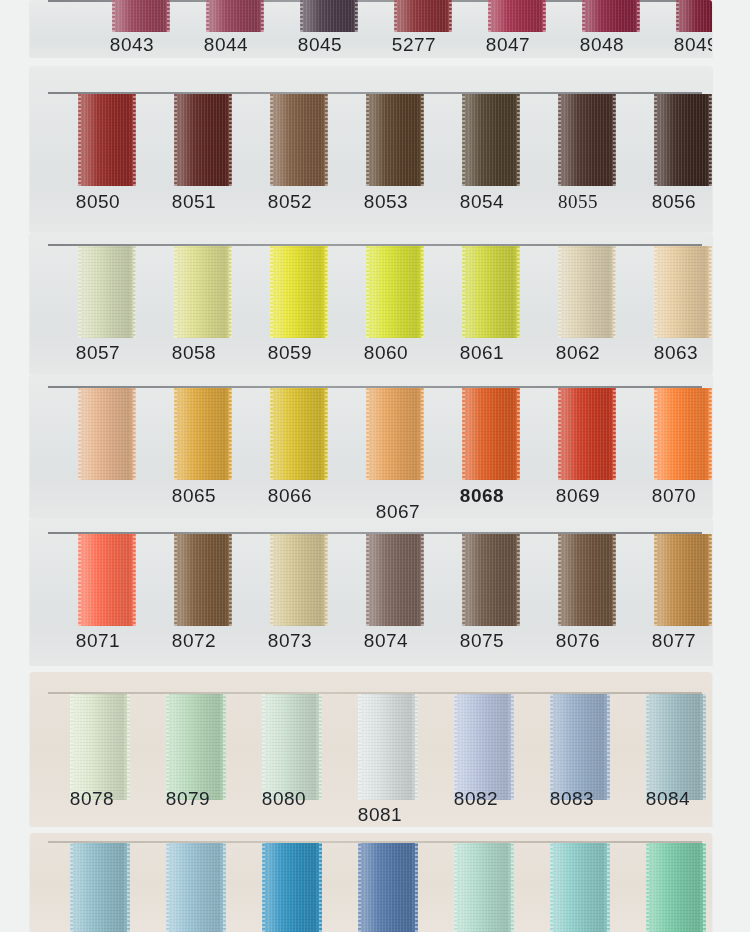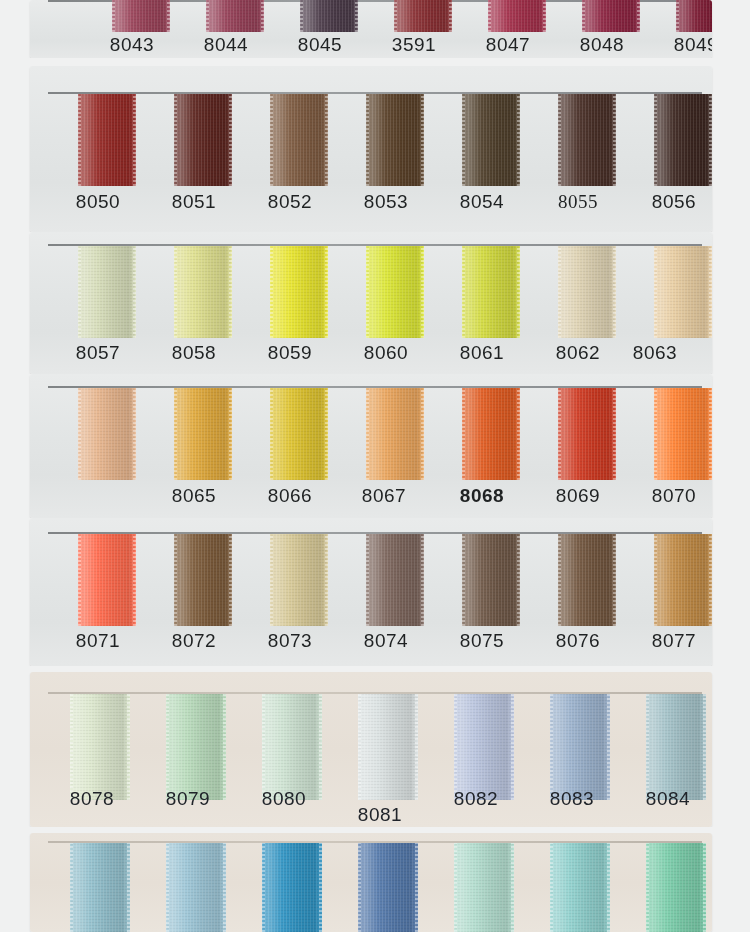--- a/index.html
+++ b/index.html
@@ -120,21 +120,21 @@
               <div class="face" style="background: rgb(123, 27, 51);"></div>
               <div class="weave"></div>
               <div class="sheen"></div>
               <div class="edge l"></div>
             </div>
           </div>
           <div class="labels" style="top: 34px;">
             <div class="lbl" style="left: 64px;">8043</div>
             <div class="lbl" style="left: 158px;">8044</div>
             <div class="lbl" style="left: 252px;">8045</div>
-            <div class="lbl" style="left: 346px;">3591</div>
+            <div class="lbl" style="left: 346px;">5277</div>
             <div class="lbl" style="left: 440px;">8047</div>
             <div class="lbl" style="left: 534px;">8048</div>
             <div class="lbl" style="left: 628px;">8049</div>
           </div>
         </div>
       </div>
       <div class="row" style="top: 66px; height: 166px;">
         <div class="card gray">
           <div class="slot" style="top: 26px;"></div>
           <div class="strip" style="top: 28px; height: 92px;">
@@ -253,21 +253,21 @@
               <div class="edge r"></div>
             </div>
           </div>
           <div class="labels" style="top: 110px;">
             <div class="lbl" style="left: 30px;">8057</div>
             <div class="lbl" style="left: 126px;">8058</div>
             <div class="lbl" style="left: 222px;">8059</div>
             <div class="lbl" style="left: 318px;">8060</div>
             <div class="lbl" style="left: 414px;">8061</div>
             <div class="lbl" style="left: 510px;">8062</div>
-            <div class="lbl" style="left: 587px;">8063</div>
+            <div class="lbl" style="left: 608px;">8063</div>
           </div>
         </div>
       </div>
       <div class="row" style="top: 374px; height: 144px;">
         <div class="card gray">
           <div class="slot" style="top: 12px;"></div>
           <div class="strip" style="top: 14px; height: 92px;">
             <div class="sw" title="8064 peach" style="left: 48px; width: 58px;">
               <div class="face" style="background: rgb(230, 180, 140);"></div>
               <div class="weave"></div>
@@ -315,21 +315,21 @@
               <div class="weave"></div>
               <div class="sheen"></div>
               <div class="edge l"></div>
               <div class="edge r"></div>
             </div>
           </div>
           <div class="labels" style="top: 111px;">
             <div class="lbl" style="left: 28px; margin-top: 38px;">8064</div>
             <div class="lbl" style="left: 126px;">8065</div>
             <div class="lbl" style="left: 222px;">8066</div>
-            <div class="lbl" style="left: 316px;">8067</div>
+            <div class="lbl" style="left: 330px; margin-top: 16px;">8067</div>
             <div class="lbl" style="left: 414px; font-weight: bold;">8068</div>
             <div class="lbl" style="left: 510px;">8069</div>
             <div class="lbl" style="left: 606px;">8070</div>
           </div>
         </div>
       </div>
       <div class="row" style="top: 518px; height: 148px;">
         <div class="card gray">
           <div class="slot" style="top: 14px;"></div>
           <div class="strip" style="top: 16px; height: 92px;">

